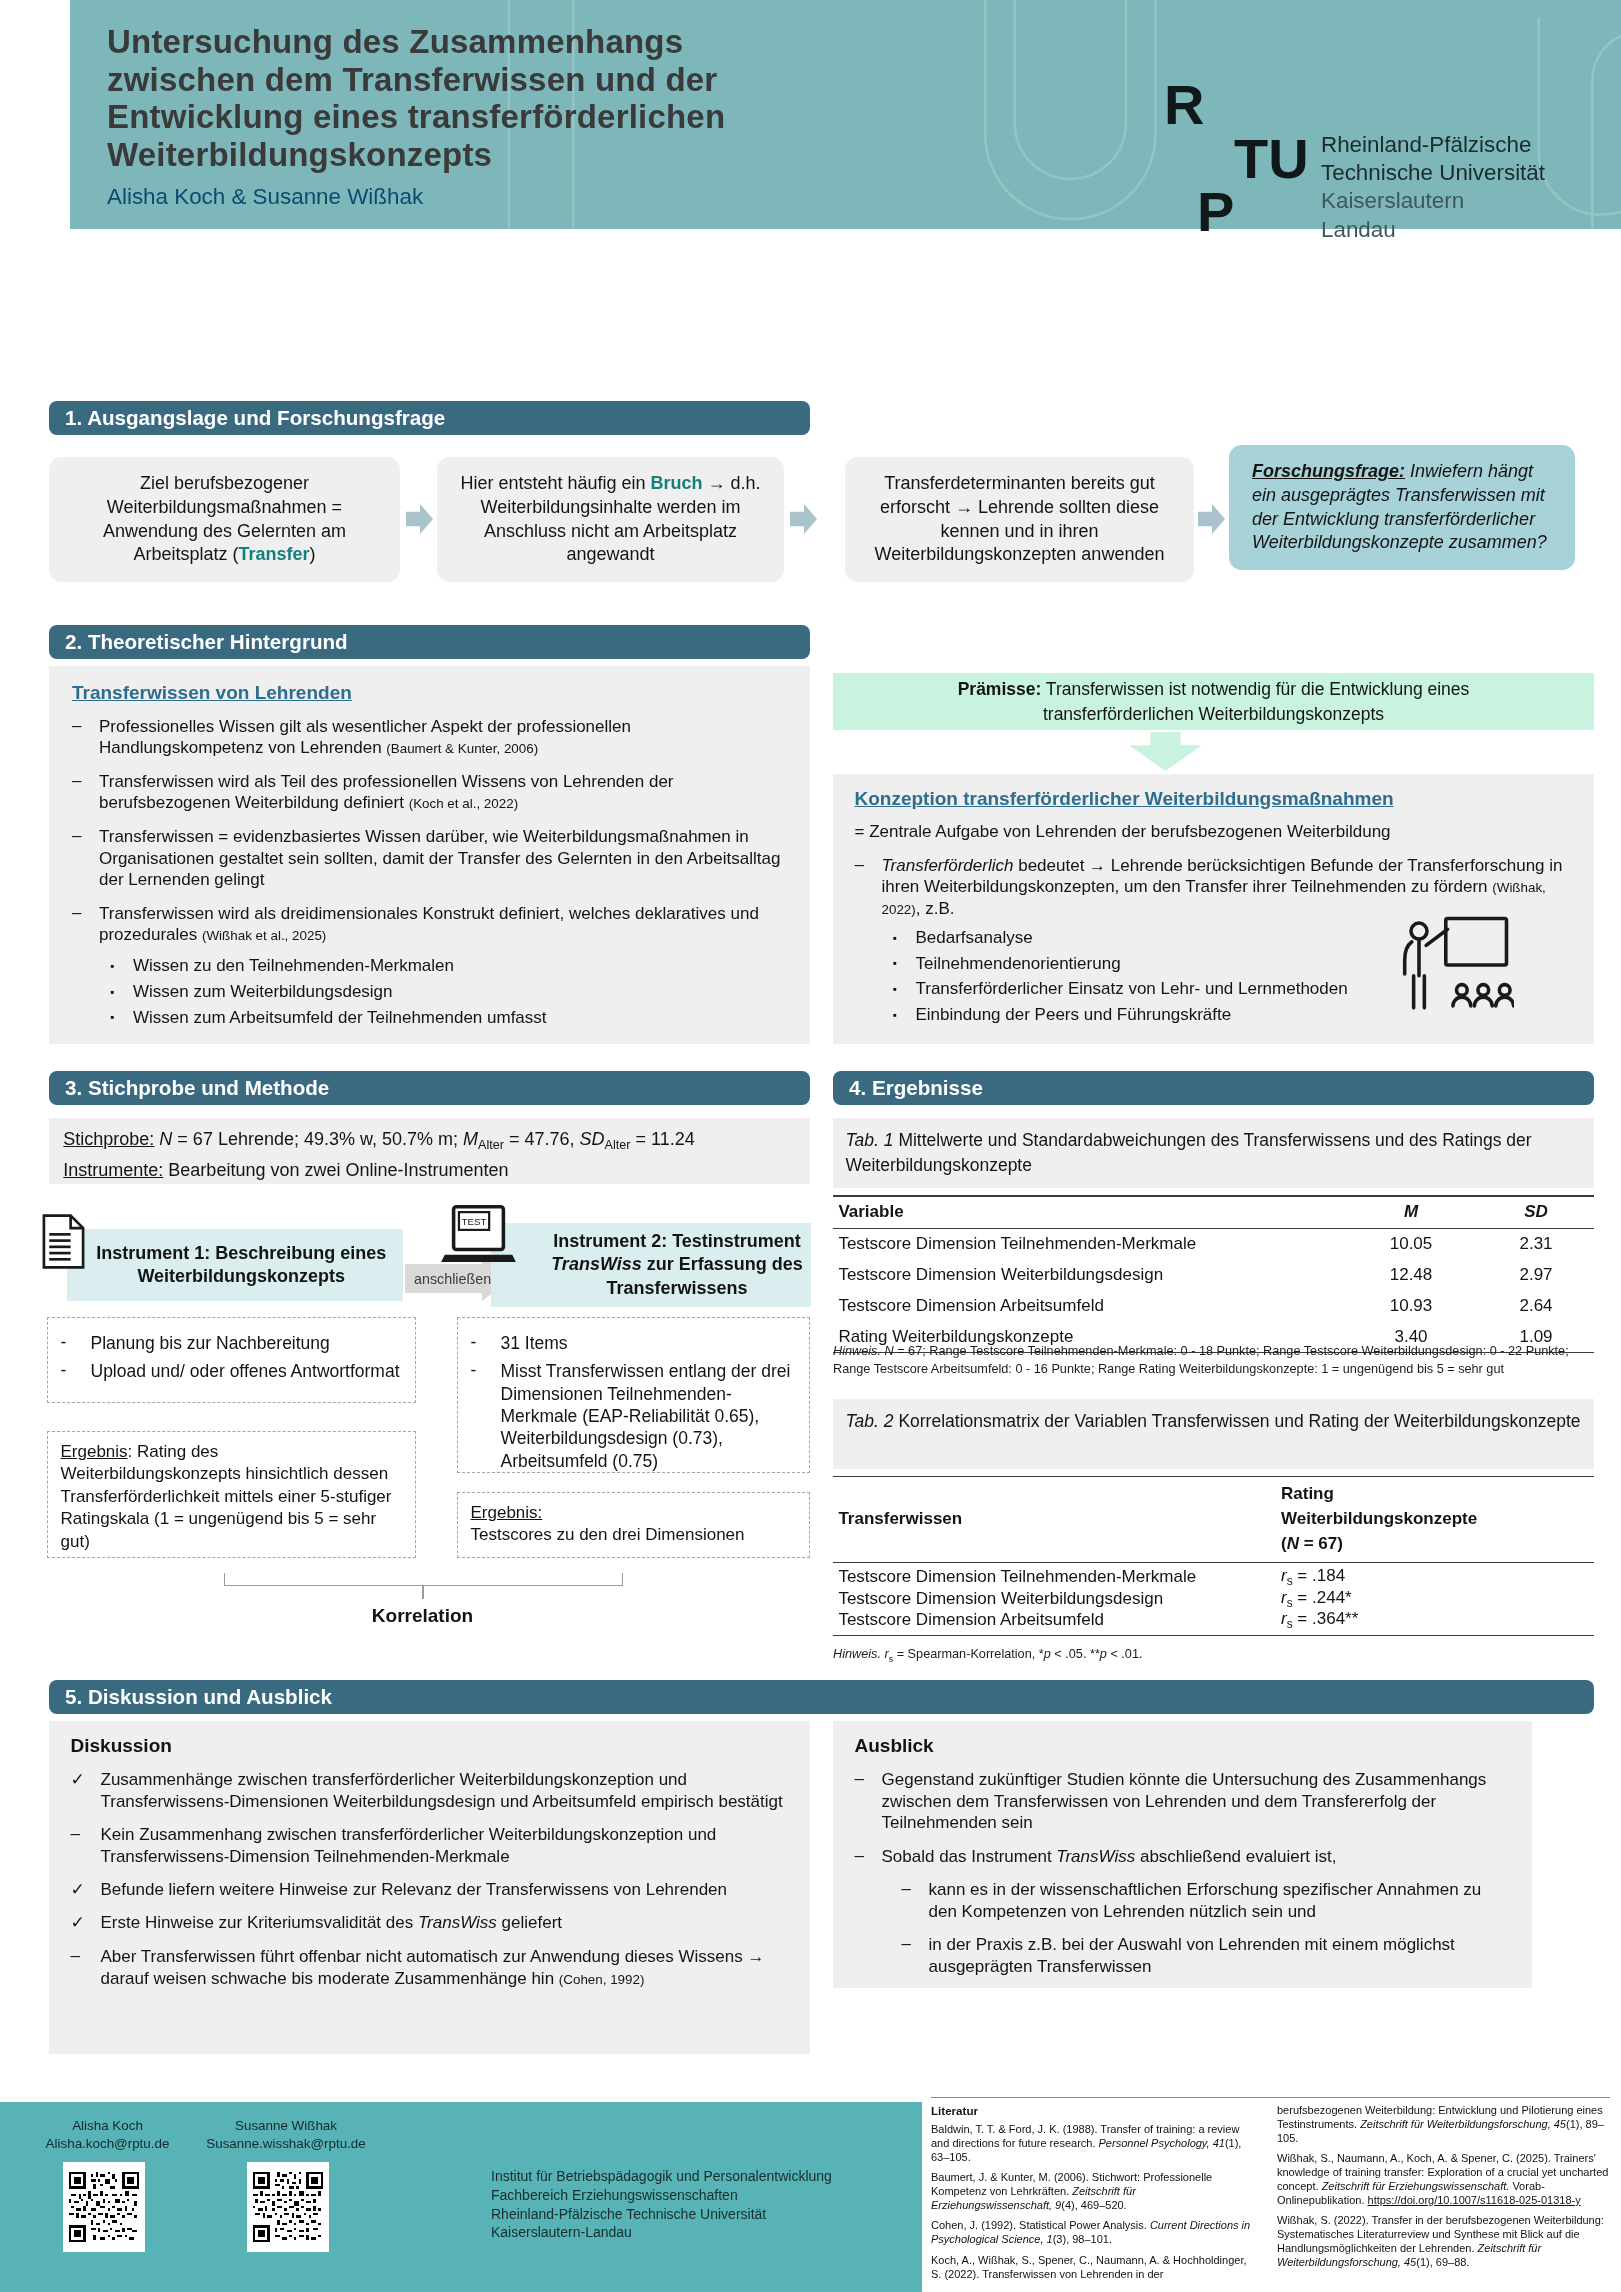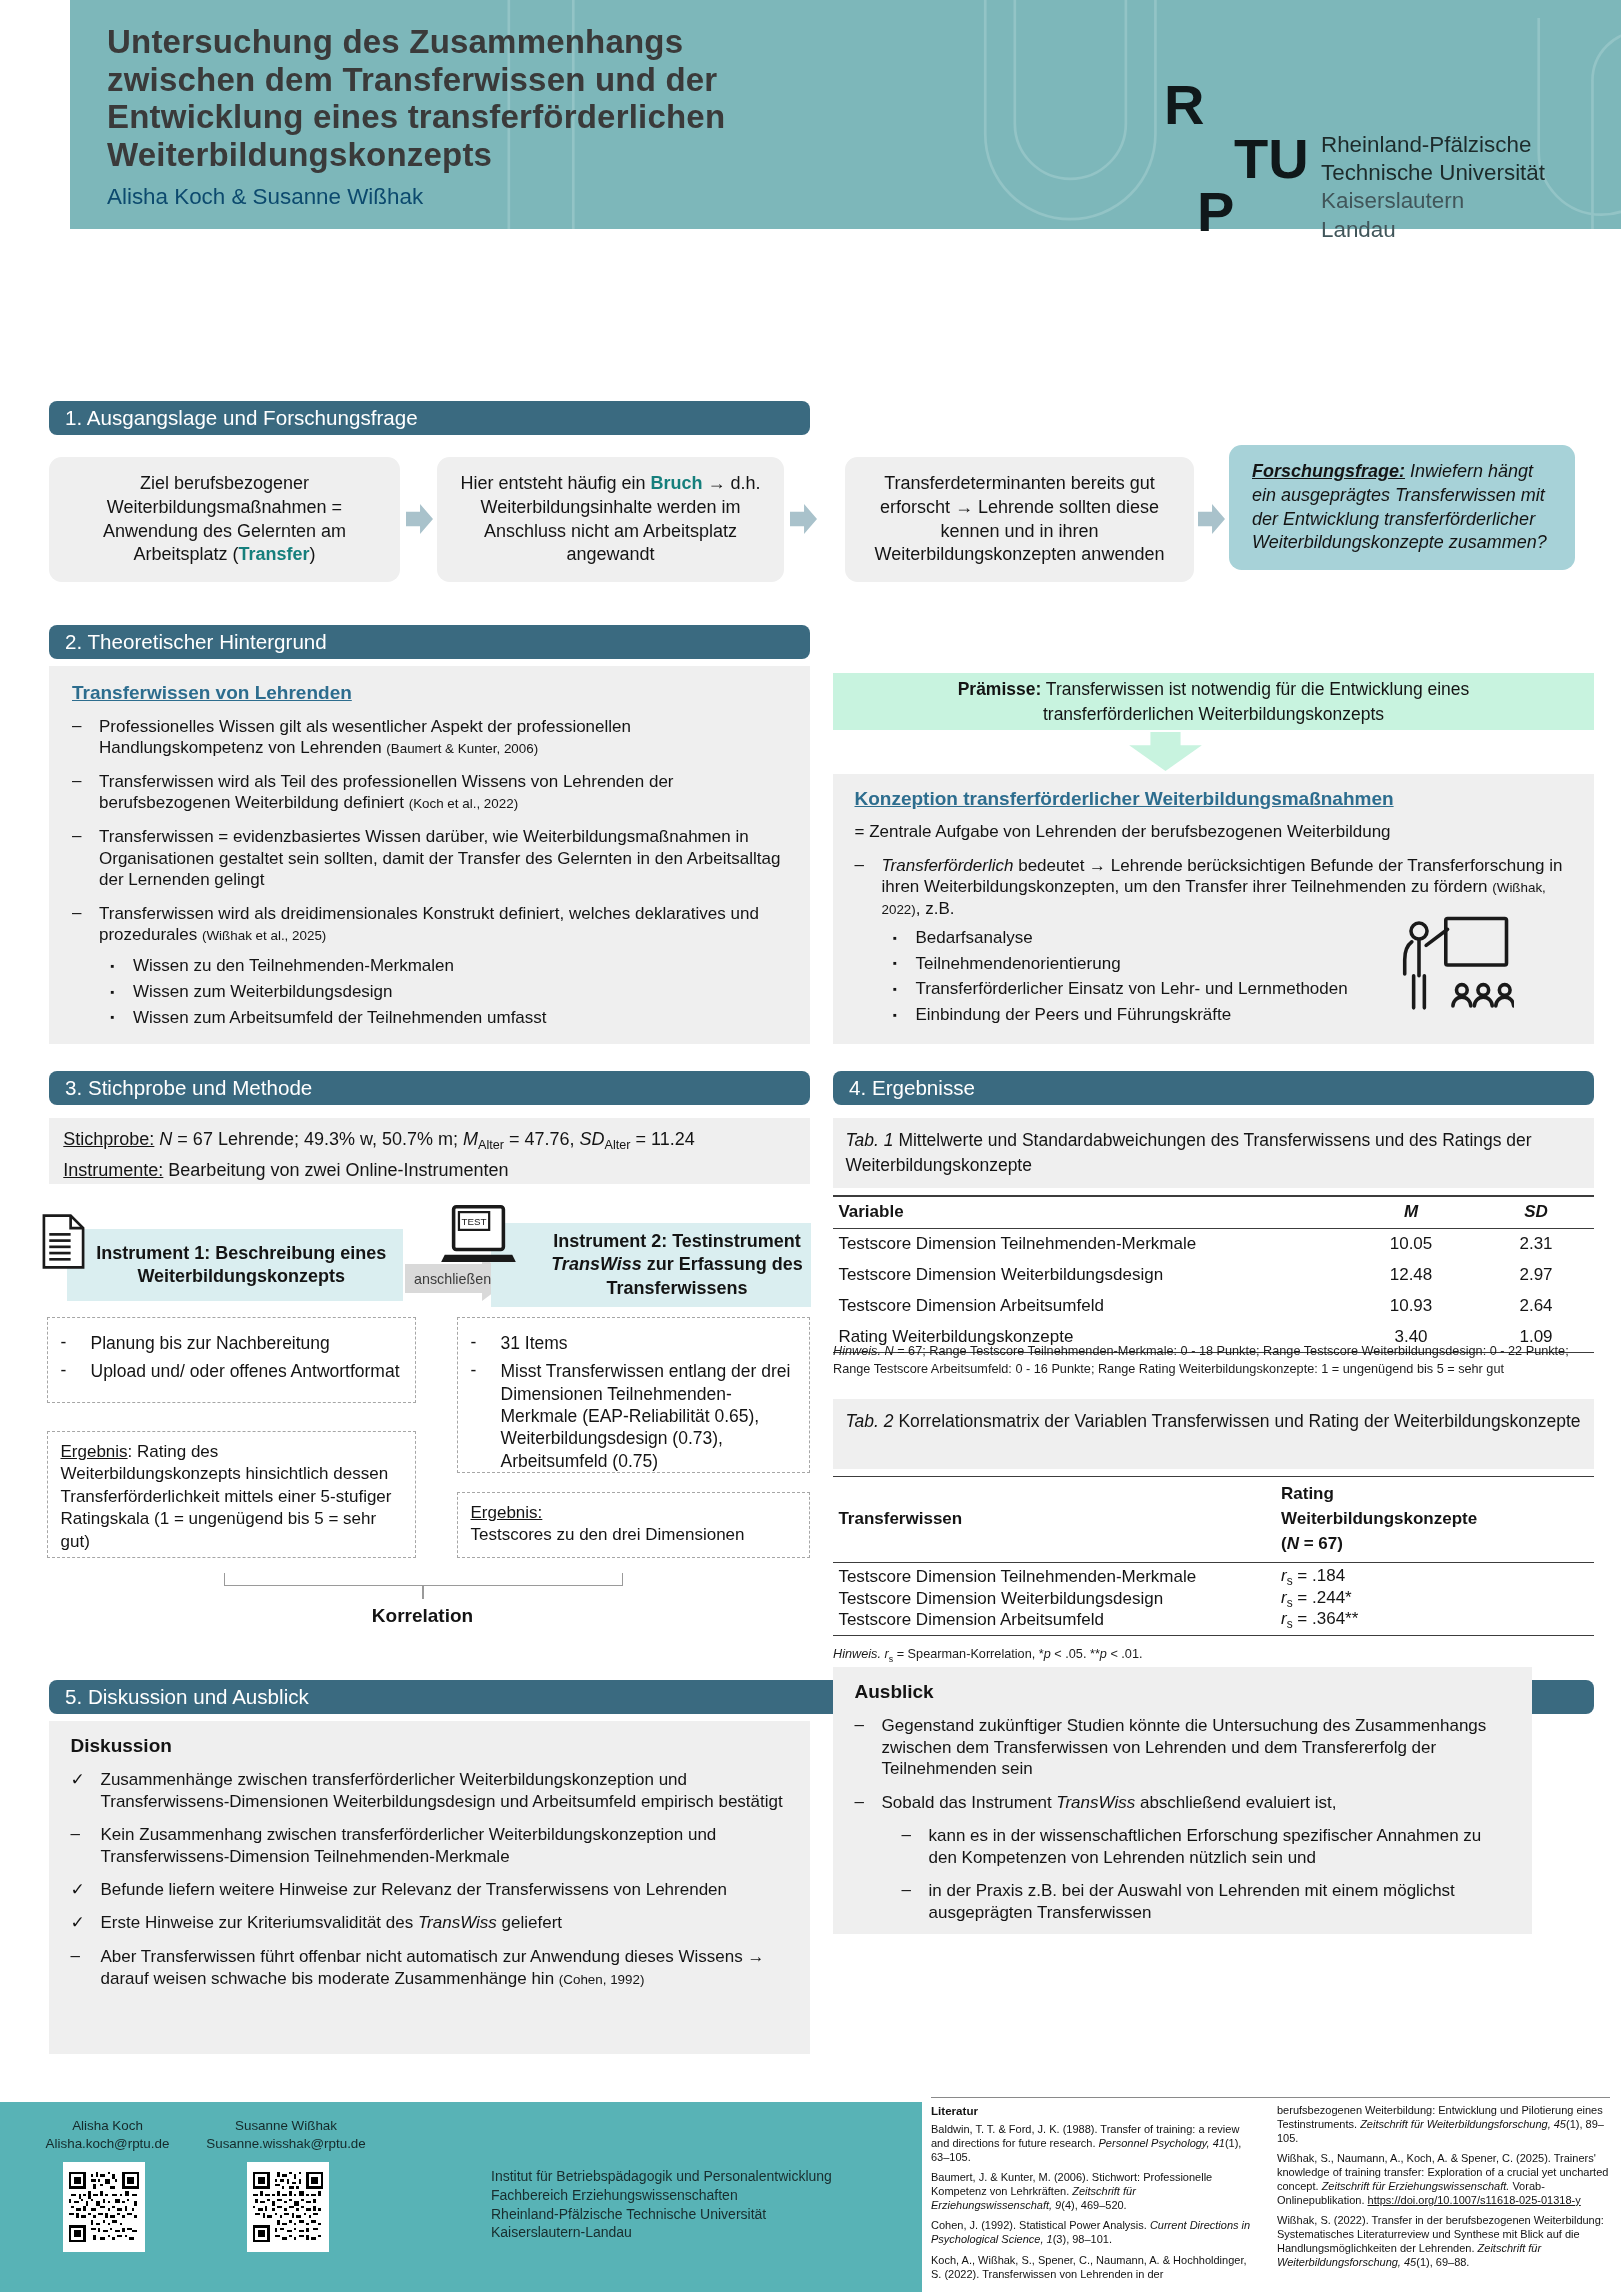--- a/index.html
+++ b/index.html
@@ -11,21 +11,21 @@
   .hdr{position:absolute;left:70px;top:0;width:1552px;height:229px;background:#7db7ba}
   .deco{position:absolute;left:0;top:0;width:100%;height:100%}
   .title{position:absolute;left:107px;top:23px;font-size:33px;font-weight:bold;color:#3a3a3a;line-height:1.14;letter-spacing:0.2px}
   .authors{position:absolute;left:107px;top:184px;font-size:22.4px;font-weight:normal;color:#0c4a6e}
   .logoletter{position:absolute;font-weight:bold;color:#10181a;font-size:56px;line-height:1}
   .orgname{position:absolute;left:1321px;top:131px;font-size:22.4px;line-height:1.26}
   .orgname .d{color:#1d2b2b}
   .orgname .l{color:#41565a}
   
   .bar{position:absolute;height:34px;background:#3a6a80;border-radius:8px;color:#fff;
-       font-weight:normal;font-size:20.6px;line-height:34px;padding-left:16px;box-sizing:border-box}
+       font-weight:bold;font-size:20.6px;line-height:34px;padding-left:16px;box-sizing:border-box}
   
   .s1box{position:absolute;height:125px;background:#efefef;border-radius:12.5px;display:flex;align-items:center;
          justify-content:center;text-align:center;font-size:18px;line-height:1.32;padding:7.2px 23px;box-sizing:border-box}
   .s1box.q{background:#a7d2d8;font-style:italic;text-align:left}
   .s1arrow{position:absolute;width:27px;height:30px;background:#a9c2cb;
            clip-path:polygon(0 26%,52% 26%,52% 0,100% 50%,52% 100%,52% 74%,0 74%)}
   .acc{color:#157f7c;font-weight:bold}
   .ffl{font-weight:bold;text-decoration:underline}
   
   .gbox{position:absolute;background:#efefef;box-sizing:border-box}
@@ -374,21 +374,21 @@
     <div class="row">
       <span class="ck">✓</span>
       <span class="tx"><span>Erste Hinweise zur Kriteriumsvalidität des </span><span class="it">TransWiss</span><span> geliefert</span></span>
       </div>
     <div class="row">
       <span class="ck">–</span>
       <span class="tx"><span>Aber Transferwissen führt offenbar nicht automatisch zur Anwendung dieses Wissens → darauf weisen schwache bis moderate Zusammenhänge hin </span><span class="cite">(Cohen, 1992)</span></span>
       </div>
   </div>
 
-  <div class="gbox" style="left:833px;top:1667px;width:699px;height:267px;padding:14.3px 21.5px">
+  <div class="gbox" style="left:833px;top:1721px;width:699px;height:267px;padding:14.3px 21.5px">
     <div style="font-weight:bold;font-size:19px">Ausblick</div>
     <div class="row">
       <span class="mk">–</span>
       <span class="tx">Gegenstand zukünftiger Studien könnte die Untersuchung des Zusammenhangs zwischen dem Transferwissen von Lehrenden und dem Transfererfolg der Teilnehmenden sein</span>
       </div>
     <div class="row">
       <span class="mk">–</span>
       <span class="tx"><span>Sobald das Instrument </span><span class="it">TransWiss</span><span> abschließend evaluiert ist,</span></span>
       </div>
     <div class="row" style="padding-left:47px">

